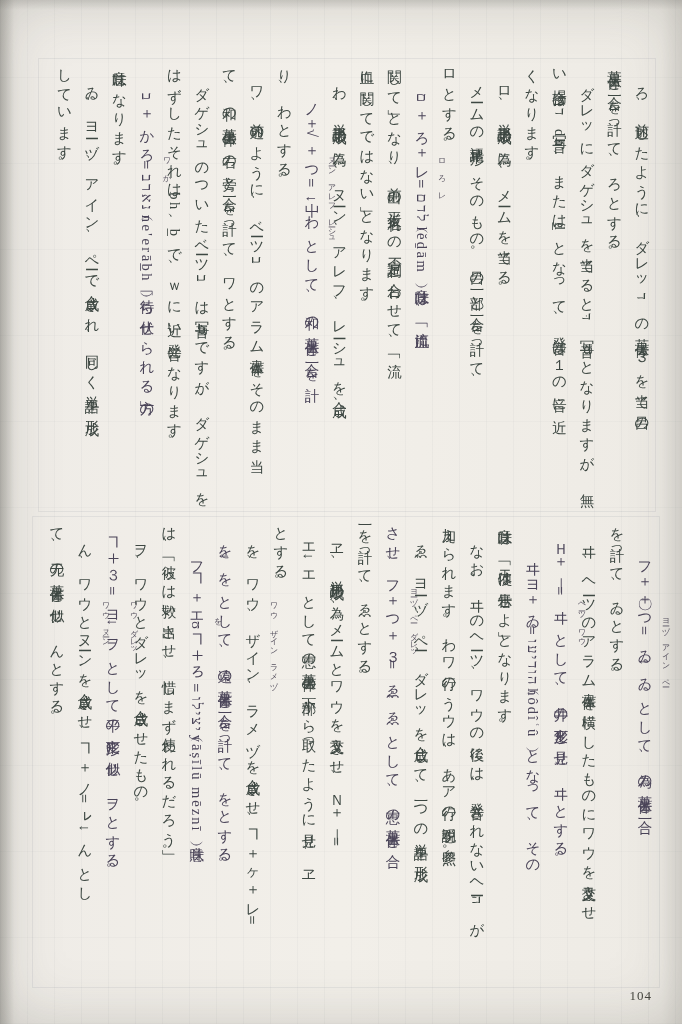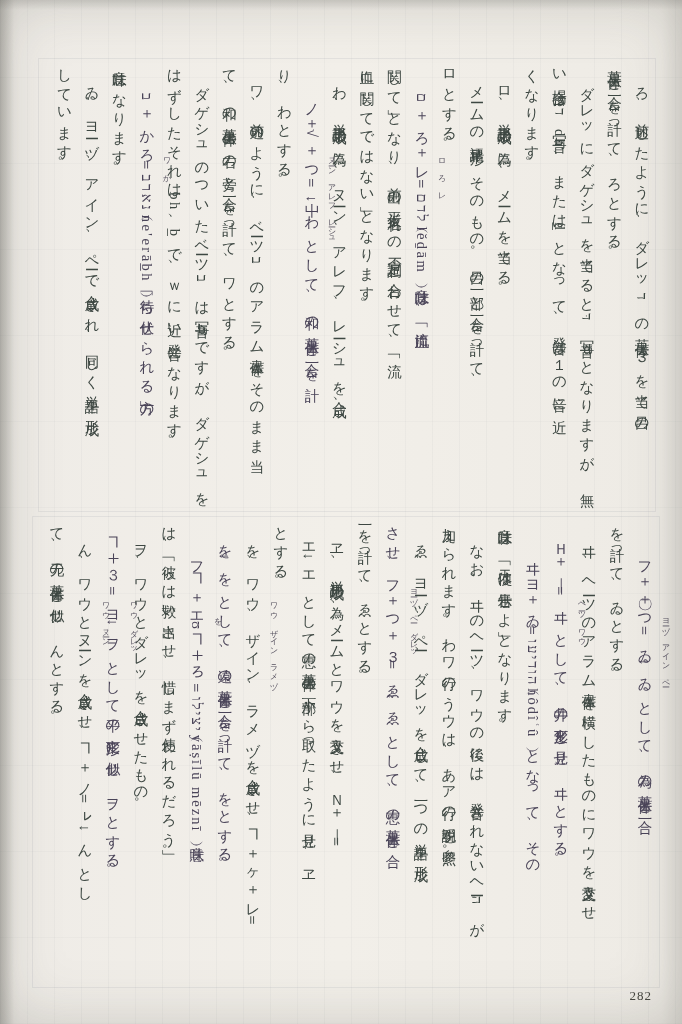--- a/index.html
+++ b/index.html
@@ -89,14 +89,14 @@
       <div class="col" style="margin-top: 17px;"><span class="main">を、ワウ、ザイン、ラメヅを合成させ、ヿ＋ヶ＋レ＝</span><span class="ruby">ワウ　ザイン　ラメヅ</span></div>
       <div class="col formula" style="margin-top: 17px;"><span class="main">を↓を として、遠の草書体と合一を計って、をとする。</span></div>
       <div class="col formula" style="margin-top: 34px;"><span class="main">フヿ＋エʊヿ＋ろ＝יצילו（yāṣīlū mēznī）意味</span><span class="ruby">を</span></div>
       <div class="col" style="margin-top: 0px;"><span class="main">は、「彼らは救い出させ、惜しまず使われるだろう」。</span></div>
       <div class="col" style="margin-top: 17px;"><span class="main">ヲ、ワウとダレッを合成させたもの。</span></div>
       <div class="col formula" style="margin-top: 17px;"><span class="main">ヿ＋３＝ヨ↓ヲ として平の変形に似せ、ヲとする。</span><span class="ruby">ワウ　ダレッ</span></div>
       <div class="col" style="margin-top: 17px;"><span class="main">ん、ワウとヌーンを合成させ、ヿ＋ノ＝ㇾ↓ん とし</span><span class="ruby">ワウ　ヌーン</span></div>
       <div class="col" style="margin-top: 0px;"><span class="main">て、无の草書体と似せ、んとする。</span></div>
     </div>
 
-  <div class="pageno">282</div>
+  <div class="pageno">104</div>
 </div>
 
 </body></html>

